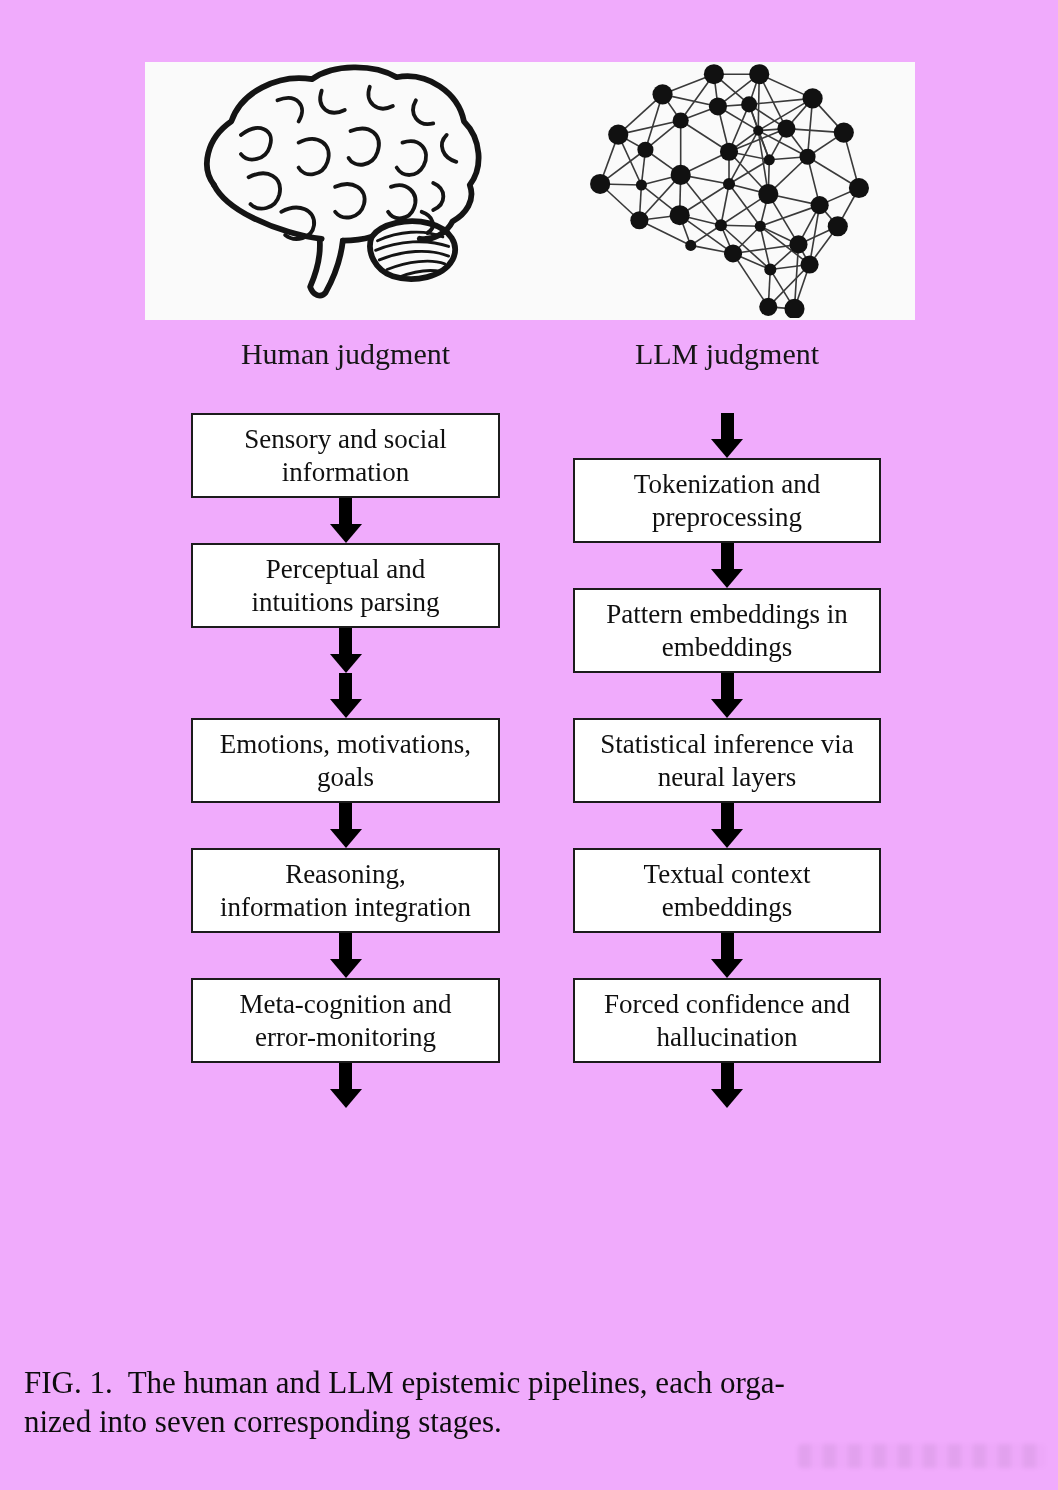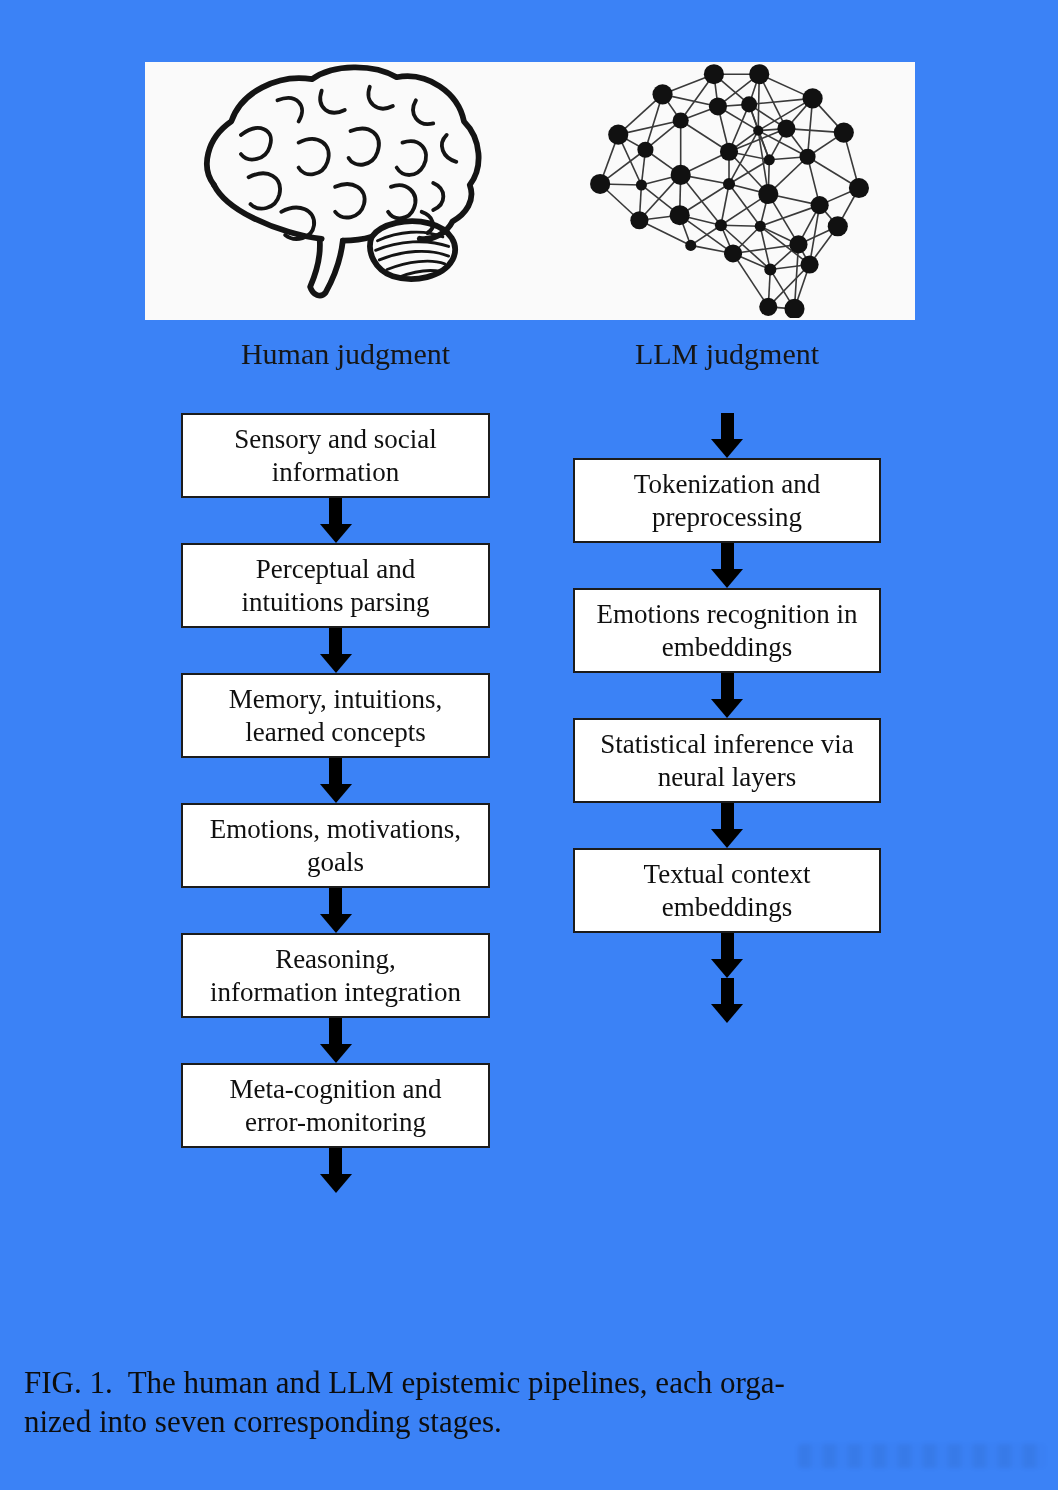--- a/index.html
+++ b/index.html
@@ -1,16 +1,16 @@
 <!DOCTYPE html>
 <html><head>
 <meta charset="utf-8">
 <style>
   html,body{margin:0;padding:0;background:#ffffff;}
-  .page{position:relative;width:1058px;height:1490px;background:#3b82f6;
+  .page{position:relative;width:1058px;height:1490px;background:#f0abfc;
         font-family:"Liberation Serif",serif;color:#111;overflow:hidden;}
   .band{position:absolute;left:145px;top:62px;width:770px;height:258px;background:#fafafa;}
   svg.brain{position:absolute;}
   .col-label{position:absolute;top:337px;font-size:30px;text-align:center;color:#161616;}
   .pipeline{position:absolute;top:413px;display:flex;flex-direction:column;align-items:center;}
   .box{box-sizing:border-box;width:100%;height:85px;border:2px solid #1c1c1c;background:#ffffff;
        display:flex;align-items:center;justify-content:center;text-align:center;
        font-size:27px;line-height:1.22;white-space:pre-line;padding:0 4px;color:#101010;}
   .arrow{height:45px;display:flex;flex-direction:column;align-items:center;}
   .arrow .shaft{width:13px;flex:1;background:#000;}
@@ -206,35 +206,33 @@
       <circle cx="167" cy="201" r="9" fill="#111"></circle>
       <circle cx="204" cy="217" r="6" fill="#111"></circle>
       <circle cx="243" cy="212" r="9" fill="#111"></circle>
       <circle cx="202" cy="254" r="9" fill="#111"></circle>
       <circle cx="228" cy="256" r="10" fill="#111"></circle>
     </svg>
 
   <div class="col-label" style="left:191px;width:309px;">Human judgment</div>
   <div class="col-label" style="left:573px;width:308px;">LLM judgment</div>
 
-  <div class="pipeline" style="left:181px;width:309px;">
+  <div class="pipeline" style="left:191px;width:309px;">
     <div class="box">Sensory and social
 information</div>
     <div class="arrow">
         <div class="shaft"></div>
         <div class="head"></div>
       </div>
     <div class="box">Perceptual and
 intuitions parsing</div>
     <div class="arrow">
         <div class="shaft"></div>
         <div class="head"></div>
       </div>
-    <div class="box">Memory, intuitions,
-learned concepts</div>
     <div class="arrow">
         <div class="shaft"></div>
         <div class="head"></div>
       </div>
     <div class="box">Emotions, motivations,
 goals</div>
     <div class="arrow">
         <div class="shaft"></div>
         <div class="head"></div>
       </div>
@@ -256,38 +254,40 @@
     <div class="arrow">
         <div class="shaft"></div>
         <div class="head"></div>
       </div>
     <div class="box">Tokenization and
 preprocessing</div>
     <div class="arrow">
         <div class="shaft"></div>
         <div class="head"></div>
       </div>
-    <div class="box">Emotions recognition in
+    <div class="box">Pattern embeddings in
 embeddings</div>
     <div class="arrow">
         <div class="shaft"></div>
         <div class="head"></div>
       </div>
     <div class="box">Statistical inference via
 neural layers</div>
     <div class="arrow">
         <div class="shaft"></div>
         <div class="head"></div>
       </div>
     <div class="box">Textual context
 embeddings</div>
     <div class="arrow">
         <div class="shaft"></div>
         <div class="head"></div>
       </div>
+    <div class="box">Forced confidence and
+hallucination</div>
     <div class="arrow">
         <div class="shaft"></div>
         <div class="head"></div>
       </div>
   </div>
 
   <div class="caption">FIG. 1.&nbsp; The human and LLM epistemic pipelines, each orga-
 nized into seven corresponding stages.</div>
 
   <div class="watermark"></div>

